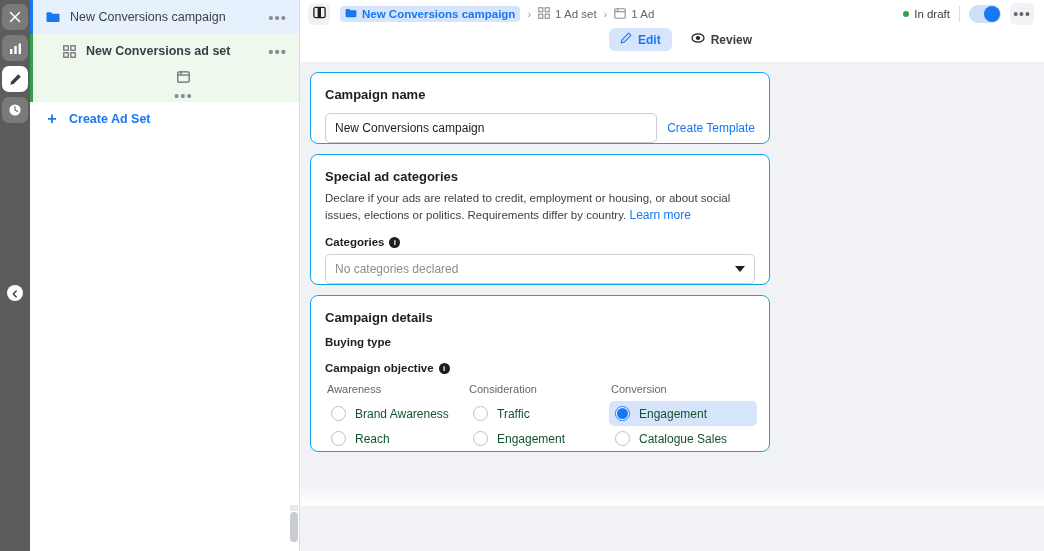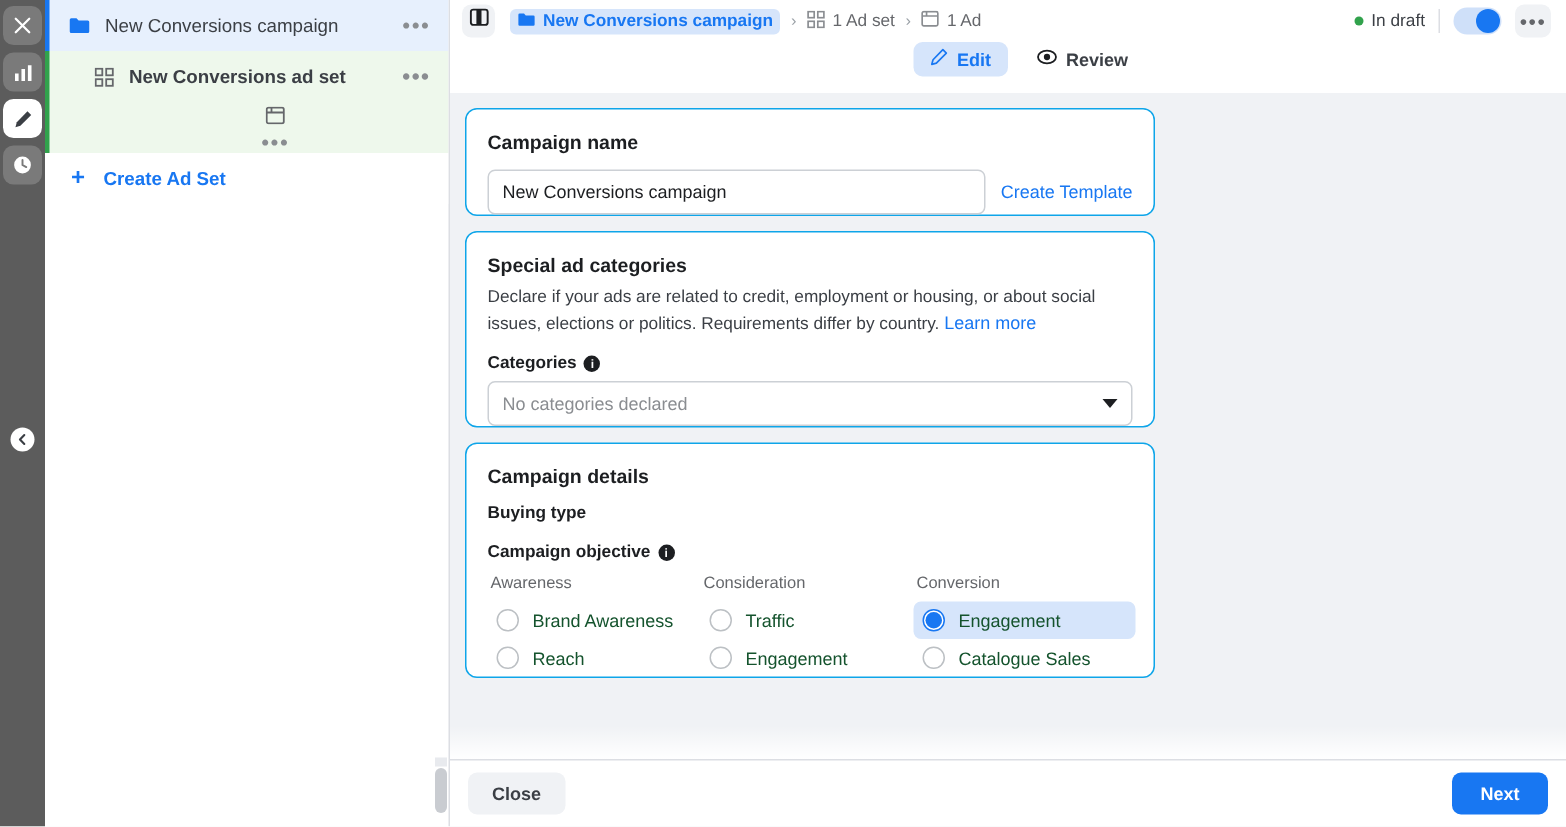--- a/index.html
+++ b/index.html
@@ -472,19 +472,15 @@
 
           </div>
 
         </div>
       </div>
 
     </div>
 
     <div class="fade"></div>
 
-    <div class="footer">
-      <button class="btn btn-secondary">Close</button>
-      <button class="btn btn-primary">Next</button>
-    </div>
   </div>
 
 </div>
 
 </body></html>

